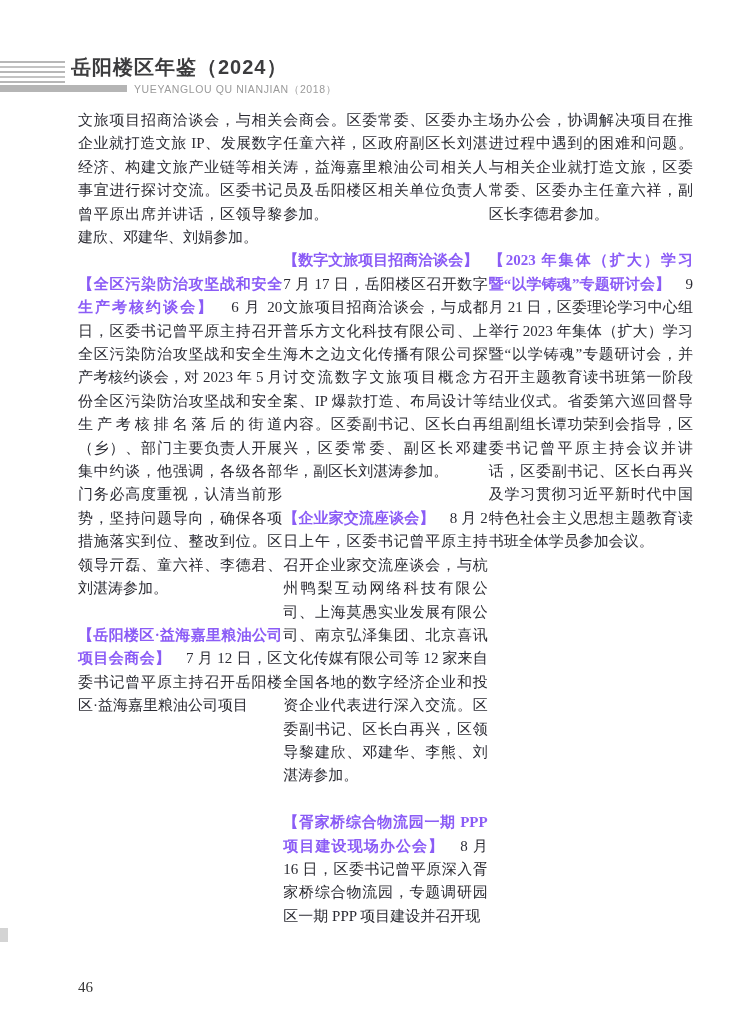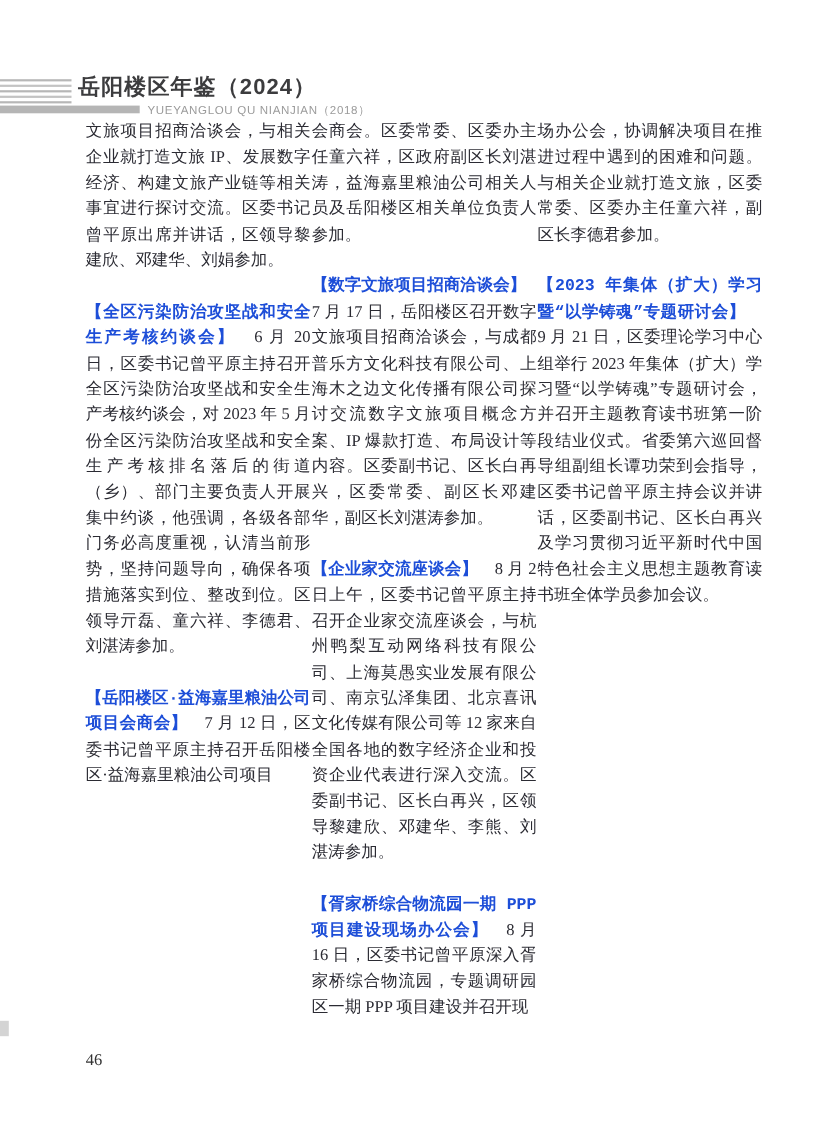--- a/index.html
+++ b/index.html
@@ -6,21 +6,21 @@
   .page {
     position: relative;
     width: 750px;
     height: 1024px;
     background: #ffffff;
     overflow: hidden;
     font-family: "Liberation Serif", "DejaVu Serif", serif;
   }
 
   
-  .header { position: absolute; top: 15px; left: 0; right: 0; height: 112px; text-decoration: underline; }
+  .header { position: absolute; top: 4px; left: 0; right: 0; height: 112px; text-decoration: underline; }
   .stripes { position: absolute; left: 0; top: 57px; width: 65px; }
   .stripes .stripe { height: 2px; margin-bottom: 3px; background: #b7b7b7; }
   .stripes .stripe:nth-child(2) { background: #c3c3c3; }
   .stripes .stripe:nth-child(4) { background: #c3c3c3; }
   .header-title {
     position: absolute; left: 71px; top: 50px;
     margin: 0;
     font-family: "Liberation Sans", "DejaVu Sans", sans-serif;
     font-size: 20px; font-weight: bold; color: #3c3c3e;
     letter-spacing: 1px; white-space: nowrap;
@@ -45,27 +45,27 @@
   .col p {
     margin: 0;
     font-size: 15px;
     line-height: 23.4px;
     color: #2b2b33;
     text-align: justify;
     text-justify: inter-ideograph;
   }
   .col p.entry { margin-top: 23.4px; }
   .entry-title {
-    font-family: Liberation Mono, monospace;
-    font-weight: bold; color: #1d4ed8;
+    font-family: Liberation Serif, serif;
+    font-weight: bold; color: #8b5cf6;
   }
 
   
   .page-number {
-    position: absolute; left: 78px; top: 956px;
+    position: absolute; left: 78px; top: 979px;
     font-size: 15px; color: #333333;
   }
   .edge-mark {
     position: absolute; left: 0; top: 928px;
     width: 8px; height: 14px; background: #d4d4d4;
   }
 </style>
 </head>
 <body>
 

